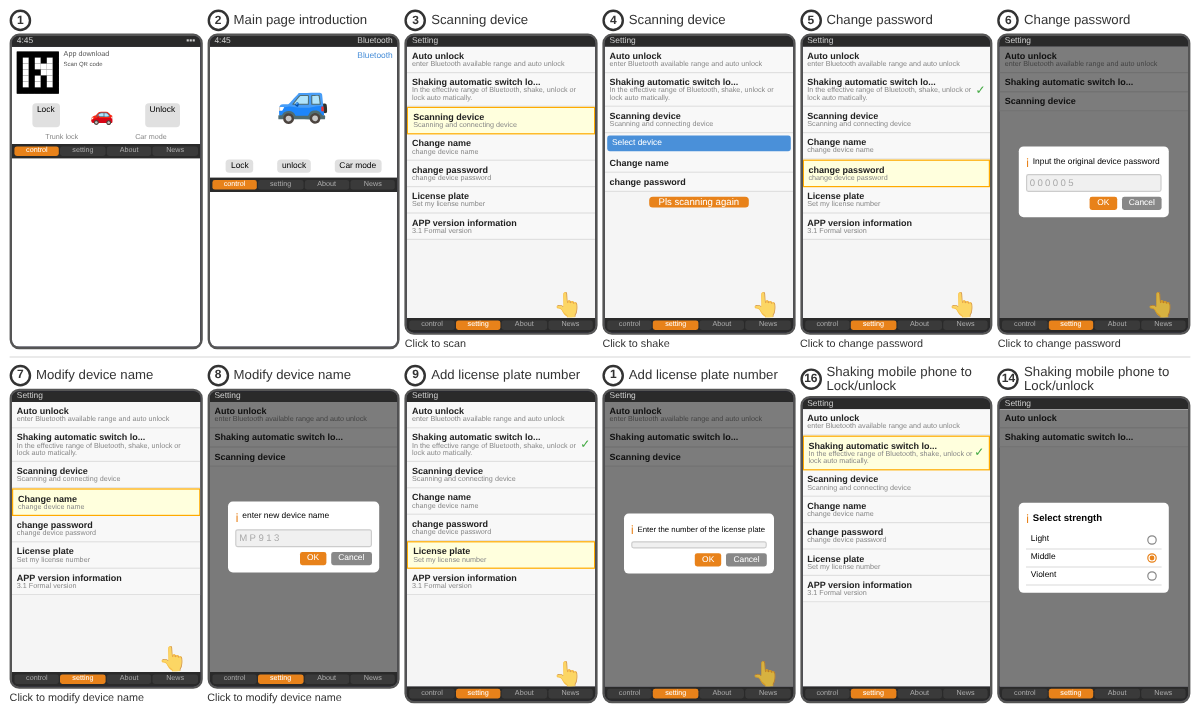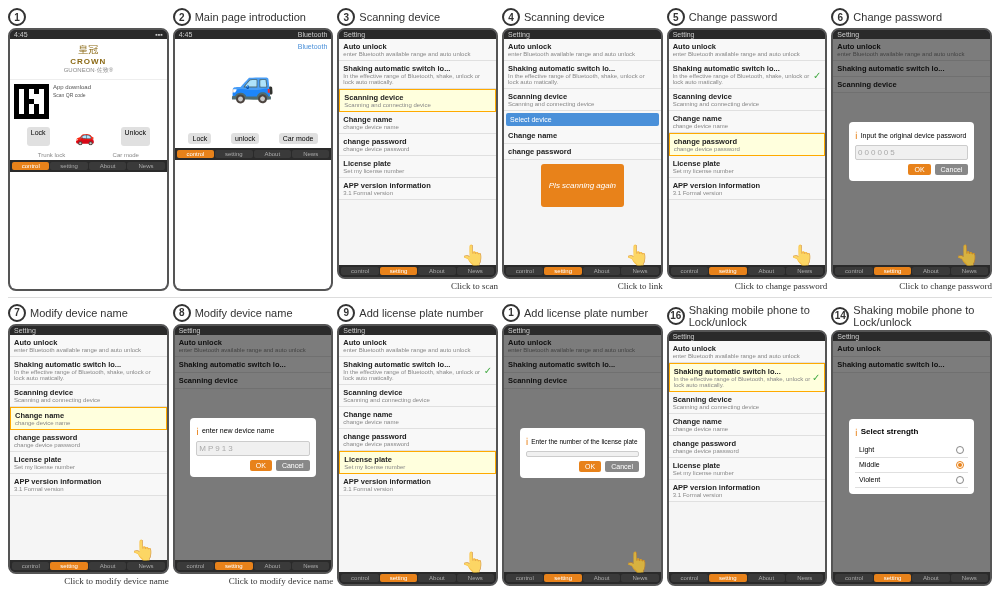--- a/index.html
+++ b/index.html
@@ -230,34 +230,32 @@
 
     .dialog-btn.cancel {
       background: #888;
     }
 
     .scan-btn {
       background: #e8821a;
       color: #fff;
       border: none;
       border-radius: 3px;
-      padding: 17px 8px;
+      padding: 0 8px;
       font-size: 8px;
       margin: 4px auto;
       display: block;
-      font-style: italic;
     }
 
     .step-caption {
       font-size: 9px;
       color: #333;
       margin-top: 2px;
-      text-align: right;
+      text-align: left;
       width: 100%;
-      font-family: Liberation Serif, serif;
     }
 
     .hand-indicator {
       position: absolute;
       bottom: 10px;
       right: 10px;
       font-size: 20px;
       opacity: 0.7;
     }
 
@@ -309,25 +307,20 @@
       <div class="step-header">
         <div class="step-number">1</div>
       </div>
       <div class="phone-screen">
         <div class="phone-status-bar">
           <span>4:45</span>
           <span>▪▪▪</span>
         </div>
         <div class="phone-content">
           <div class="main-app-screen">
-            <div class="crown-logo">
-              <div style="font-size:10px;color:#8B6914;">皇冠</div>
-              <div style="font-size:8px;font-weight:bold;color:#8B6914;letter-spacing:1px;">CROWN</div>
-              <div style="font-size:6px;color:#888;">GUONEON·佐致®</div>
-            </div>
             <div style="display:flex;padding:4px;gap:4px;">
               <div style="background:#000;width:35px;height:35px;display:grid;grid-template-columns:repeat(7,1fr);grid-template-rows:repeat(7,1fr);">
                 <div style="background:#000"></div>
                   <div style="background:#000"></div>
                   <div style="background:#000"></div>
                   <div style="background:#000"></div>
                   <div style="background:#000"></div>
                   <div style="background:#000"></div>
                   <div style="background:#000"></div>
                 <div style="background:#000"></div>
@@ -518,21 +511,21 @@
           </div>
         </div>
         <div class="phone-nav-bar">
           <div class="nav-btn">control</div>
           <div class="nav-btn active">setting</div>
           <div class="nav-btn">About</div>
           <div class="nav-btn">News</div>
         </div>
         <div class="hand-indicator">👆</div>
       </div>
-      <div class="step-caption">Click to link</div>
+      <div class="step-caption">Click to shake</div>
     </div>
 
     <div class="step-cell">
       <div class="step-header">
         <div class="step-number">5</div>
         <span class="step-title">Change password</span>
       </div>
       <div class="phone-screen" style="position:relative;">
         <div class="phone-status-bar">
           <span>Setting</span>

